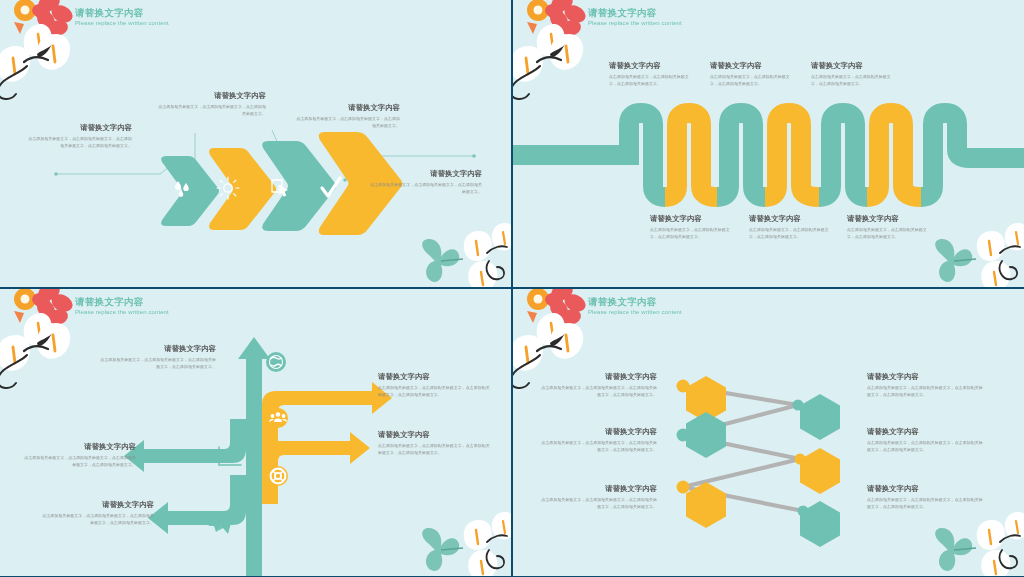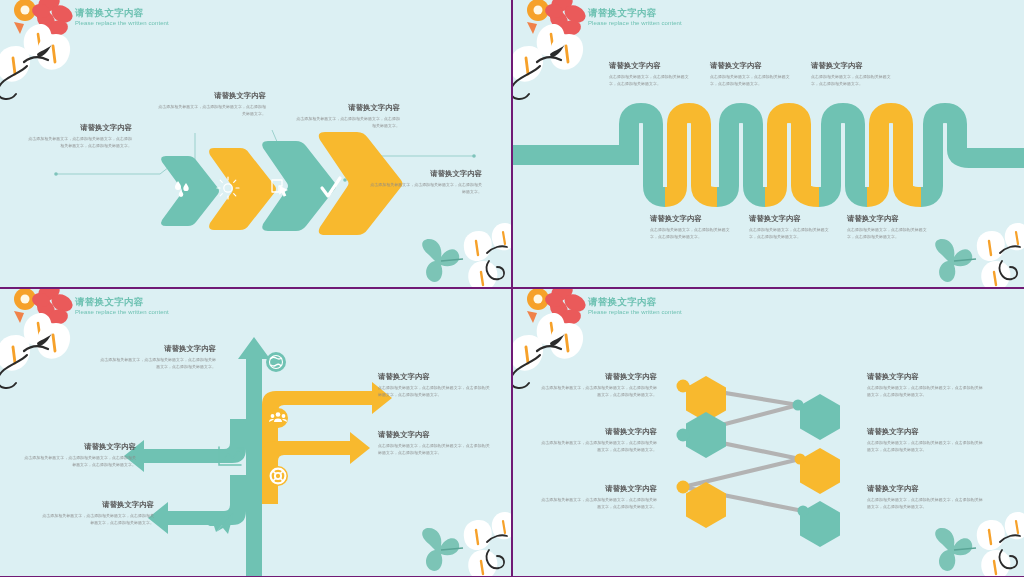--- a/index.html
+++ b/index.html
@@ -7,21 +7,21 @@
     width:1024px;height:577px;overflow:hidden;
     background:#ffffff;
     font-family:"Liberation Sans","DejaVu Sans",sans-serif;
   }
   .deck{
     width:1024px;height:577px;
     display:grid;
     grid-template-columns:511px 511px;
     grid-template-rows:287px 287px;
     gap:2px 2px;
-    background:#701a75;
+    background:#0c4a6e;
   }
   .slide{
     position:relative;
     background:#dcf0f3;
     overflow:hidden;
   }
   
   .hdr{position:absolute;left:75px;top:6px;z-index:40;}
   .hdr .t1{
     font-size:9.5px;color:#6fc2b3;letter-spacing:.3px;

